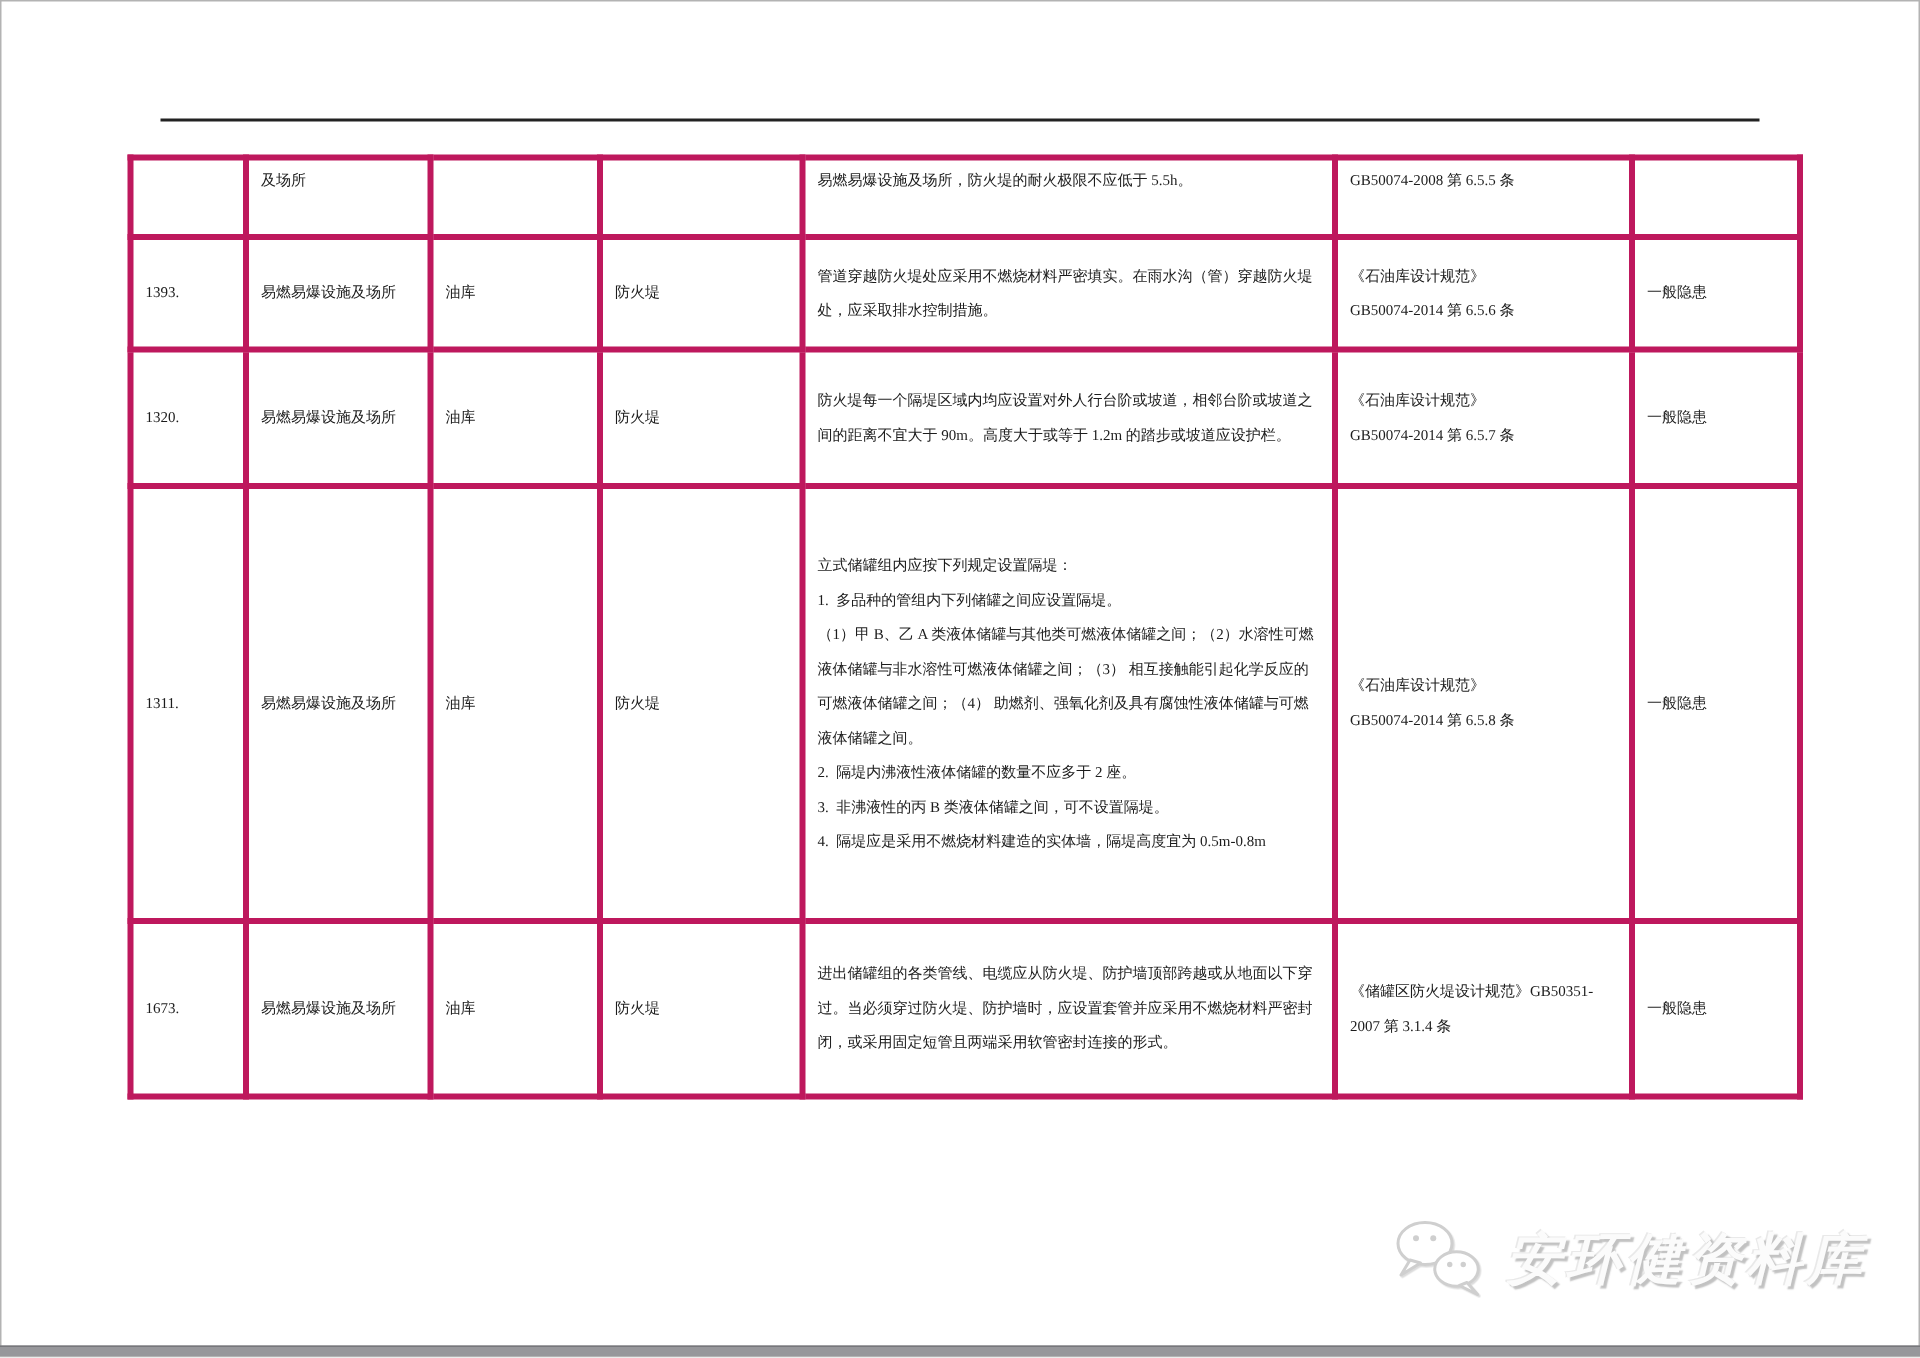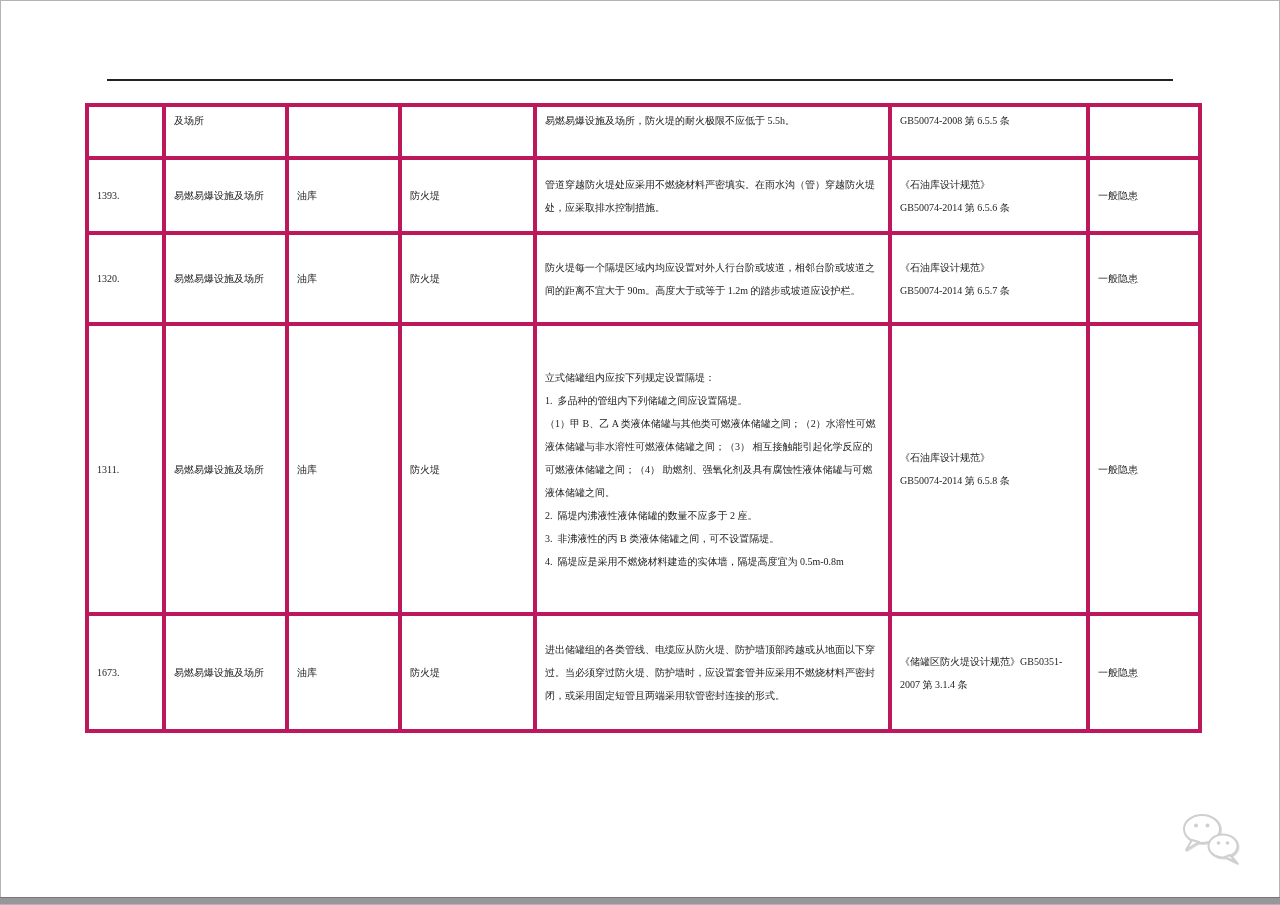--- a/index.html
+++ b/index.html
@@ -137,15 +137,16 @@
         <path d="M50 43 L57 51 L45 45 Z" stroke-linecap="round"></path>
       </g>
       <g fill="#cfcfcf" stroke="none">
         <circle cx="16" cy="13.5" r="2"></circle>
         <circle cx="27.5" cy="13.5" r="2"></circle>
         <circle cx="38.5" cy="31" r="1.8"></circle>
         <circle cx="47.5" cy="31" r="1.8"></circle>
       </g>
     </svg>
   </span>
+  <span class="watermark-text">安环健资料库</span>
 </div>
 
 <div class="bottom-bar"></div>
 
 </body></html>

